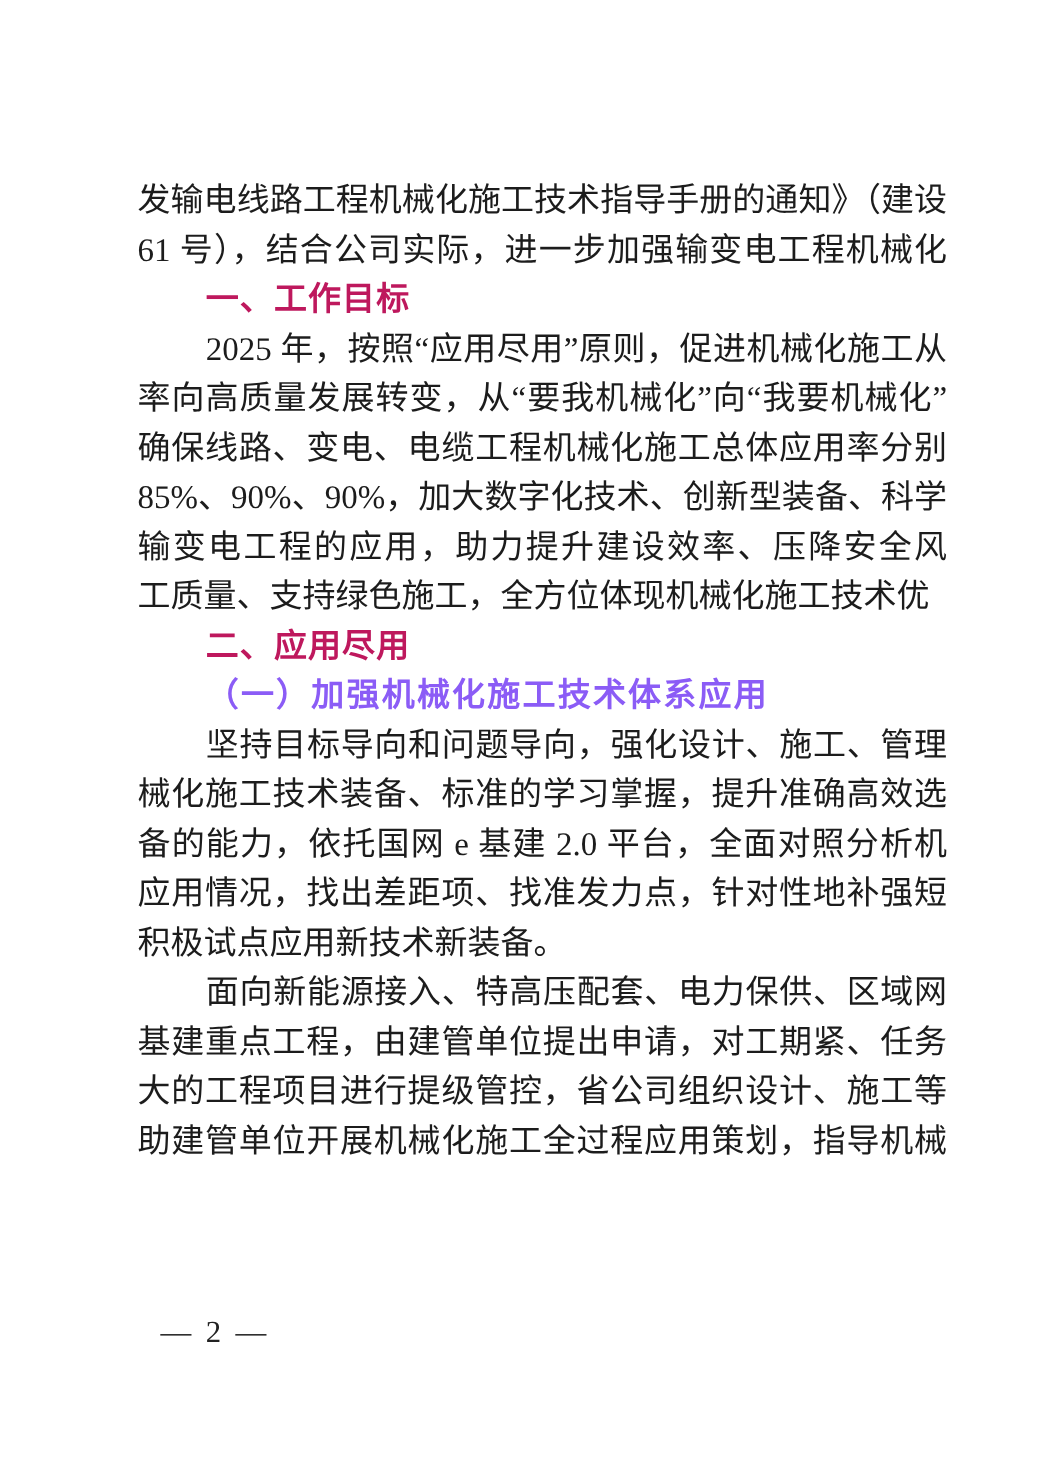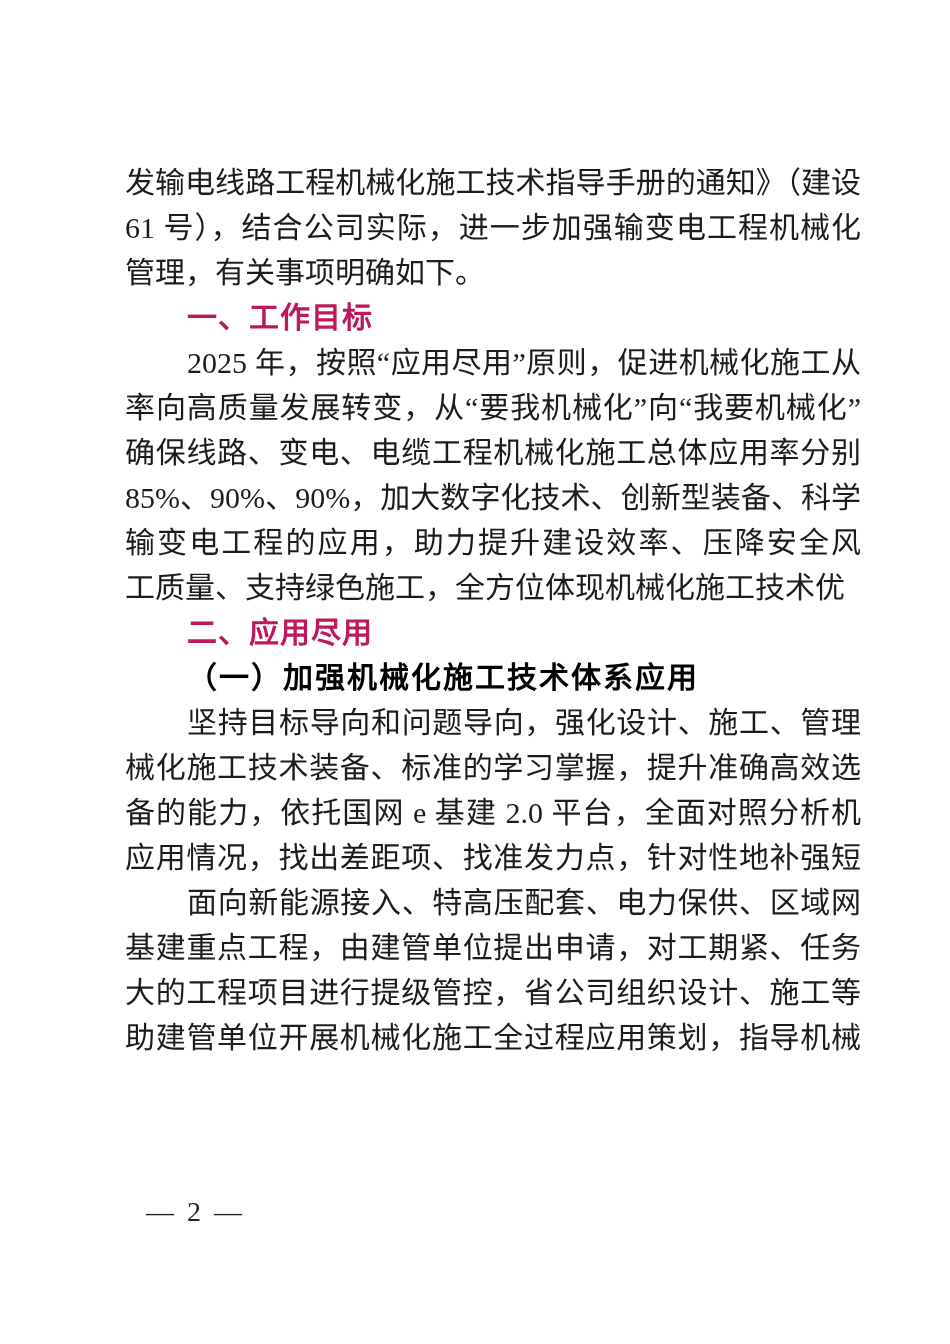--- a/index.html
+++ b/index.html
@@ -38,21 +38,21 @@
   }
   .line.heading1 {
     font-family: "Liberation Sans", "DejaVu Sans", sans-serif;
     font-weight: 700;
     color: #be185d;
     letter-spacing: 1px;
   }
   .line.heading2 {
     font-family: "Liberation Serif", "DejaVu Serif", serif;
     font-weight: 700;
-    color: #000000;
+    color: #8b5cf6;
     letter-spacing: 2px;
   }
   .line.indent { padding-left: 62px; }
   .line.justify {
     text-align: justify;
     text-align-last: justify;
     text-justify: inter-character;
   }
   .footer {
     position: absolute;
@@ -65,33 +65,33 @@
     letter-spacing: 3px;
   }
 </style>
 </head>
 <body>
 
 <div class="page">
   <div class="doc-body" id="doc-body">
       <div class="line body justify">发输电线路工程机械化施工技术指导手册的通知》（建设〔2024〕</div>
       <div class="line body justify">61 号），结合公司实际，进一步加强输变电工程机械化施工技术</div>
-      <div class="line body">管理，有关事项明确如下。</div>
       <div class="line heading1 indent">一、工作目标</div>
       <div class="line body indent justify">2025 年，按照“应用尽用”原则，促进机械化施工从高应用</div>
       <div class="line body justify">率向高质量发展转变，从“要我机械化”向“我要机械化”转变，</div>
       <div class="line body justify">确保线路、变电、电缆工程机械化施工总体应用率分别不低于</div>
       <div class="line body justify">85%、90%、90%，加大数字化技术、创新型装备、科学化方案在</div>
       <div class="line body justify">输变电工程的应用，助力提升建设效率、压降安全风险、保障施</div>
       <div class="line body">工质量、支持绿色施工，全方位体现机械化施工技术优势。</div>
       <div class="line heading1 indent">二、应用尽用</div>
       <div class="line heading2 indent">（一）加强机械化施工技术体系应用</div>
       <div class="line body indent justify">坚持目标导向和问题导向，强化设计、施工、管理人员对机</div>
       <div class="line body justify">械化施工技术装备、标准的学习掌握，提升准确高效选用适配装</div>
       <div class="line body justify">备的能力，依托国网 e 基建 2.0 平台，全面对照分析机械化施工</div>
       <div class="line body justify">应用情况，找出差距项、找准发力点，针对性地补强短板弱项，</div>
+      <div class="line body">积极试点应用新技术新装备。</div>
       <div class="line body indent justify">面向新能源接入、特高压配套、电力保供、区域网架加强等</div>
       <div class="line body justify">基建重点工程，由建管单位提出申请，对工期紧、任务重、难度</div>
       <div class="line body justify">大的工程项目进行提级管控，省公司组织设计、施工等专家，协</div>
       <div class="line body justify">助建管单位开展机械化施工全过程应用策划，指导机械化施工专</div>
     </div>
   <div class="footer">— 2 —</div>
 </div>
 
 </body></html>

